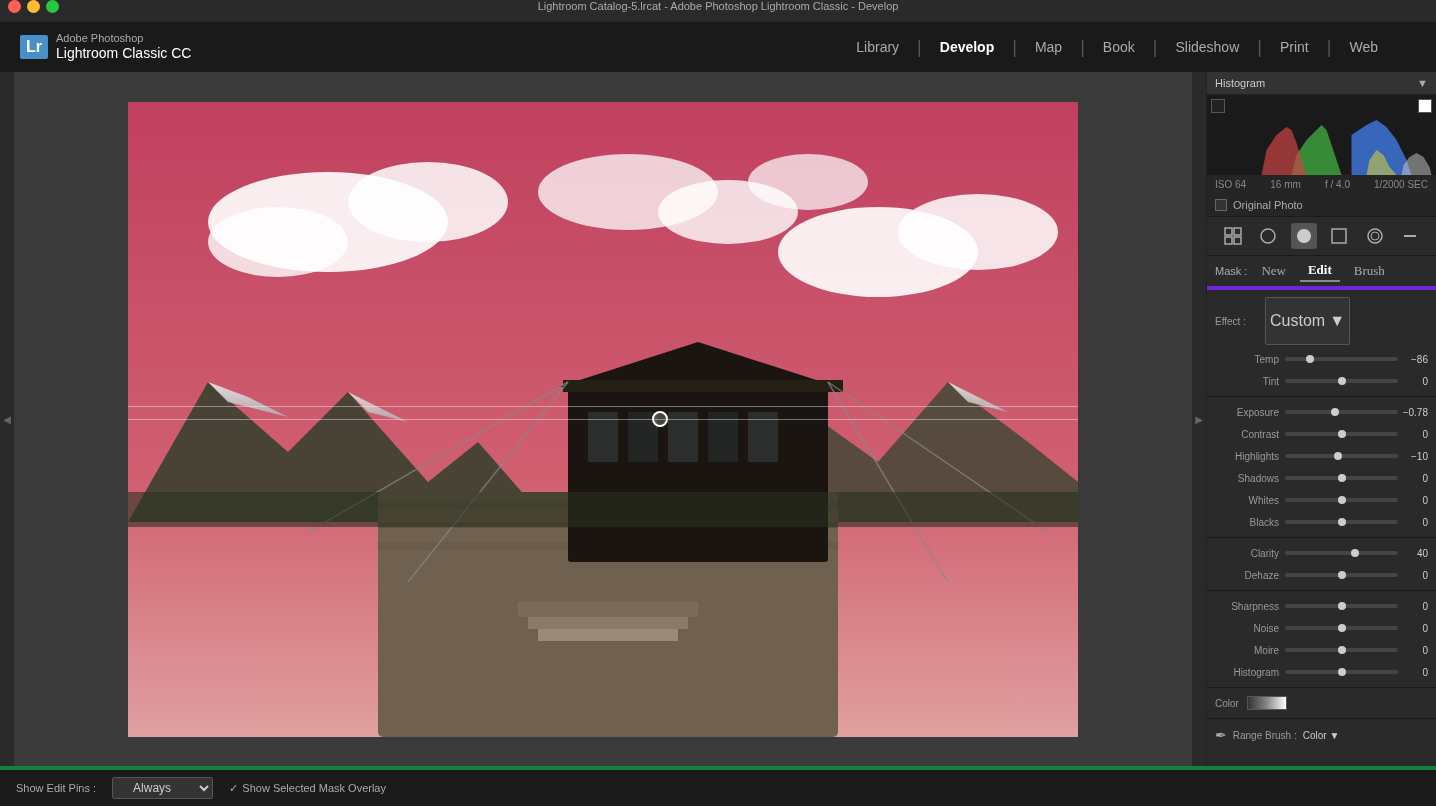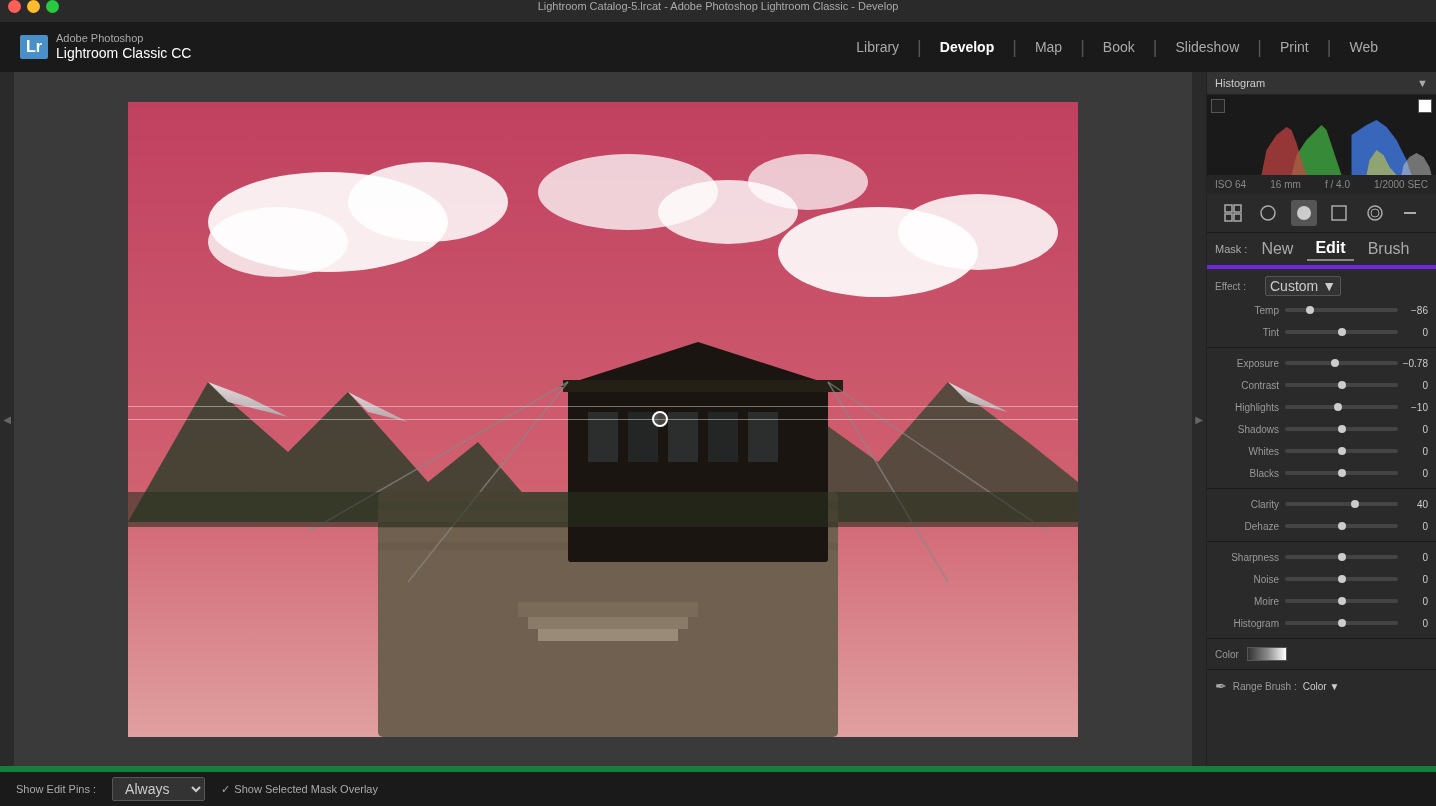--- a/index.html
+++ b/index.html
@@ -279,25 +279,26 @@
       background: #2a2a2a;
       border-bottom: 4px solid #6d28d9;
       gap: 6px;
     }
     .mask-label {
       color: #aaa;
       font-size: 11px;
     }
     .mask-btn {
       padding: 2px 8px;
-      font-size: 16px;
+      font-size: 13px;
       background: none;
       border: none;
       color: #aaa;
       cursor: pointer;
+      font-family: Liberation Serif, serif;
     }
     .mask-btn.active {
       color: #fff;
       font-weight: 600;
       border-bottom: 2px solid #888;
     }
 
     
     #adjustments {
       flex: 1;
@@ -343,22 +344,22 @@
     .effect-row {
       display: flex;
       align-items: center;
       padding: 3px 8px;
     }
     .effect-label { color: #999; font-size: 10px; width: 50px; }
     .effect-dropdown {
       background: #333;
       border: 1px solid #555;
       color: #ccc;
-      font-size: 14px;
-      padding: 1px 4px;
+      font-size: 16px;
+      padding: 14px 4px;
       border-radius: 2px;
       display: flex;
       align-items: flex-end;
       gap: 4px;
     }
 
     
     #color-row {
       display: flex;
       align-items: center;
@@ -394,29 +395,29 @@
     }
 
     
     #bottom-toolbar {
       height: 40px;
       background: #1a1a1a;
       display: flex;
       align-items: center;
       padding: 0 16px;
       gap: 16px;
-      border-top: 6px solid #15803d;
+      border-top: 4px solid #15803d;
     }
     .bottom-label { color: #aaa; font-size: 11px; }
     .bottom-select {
       background: #333;
       border: 1px solid #555;
       color: #ccc;
-      font-size: 14px;
-      padding: 2px 8px;
+      font-size: 12px;
+      padding: 2px 16px;
       border-radius: 2px;
     }
     .checkbox-label {
       display: flex;
       align-items: center;
       gap: 4px;
       color: #aaa;
       font-size: 11px;
     }
     .checkmark { color: #aaa; }
@@ -607,20 +608,24 @@
       </svg>
     </div>
 
     <div id="histogram-exif">
       <span>ISO 64</span>
       <span>16 mm</span>
       <span>f / 4.0</span>
       <span>1/2000 SEC</span>
     </div>
 
+    <div id="original-photo-row">
+      <div class="checkbox-sq"></div>
+      <span style="font-size:11px; color:#aaa;">Original Photo</span>
+    </div>
 
     <div id="tool-row">
       <div class="tool-icon">
         <svg width="18" height="18" viewBox="0 0 18 18" fill="none">
             <rect x="1" y="1" width="7" height="7" stroke="#aaa" stroke-width="1.5"></rect>
             <rect x="10" y="1" width="7" height="7" stroke="#aaa" stroke-width="1.5"></rect>
             <rect x="1" y="10" width="7" height="7" stroke="#aaa" stroke-width="1.5"></rect>
             <rect x="10" y="10" width="7" height="7" stroke="#aaa" stroke-width="1.5"></rect>
           </svg>
       </div>

